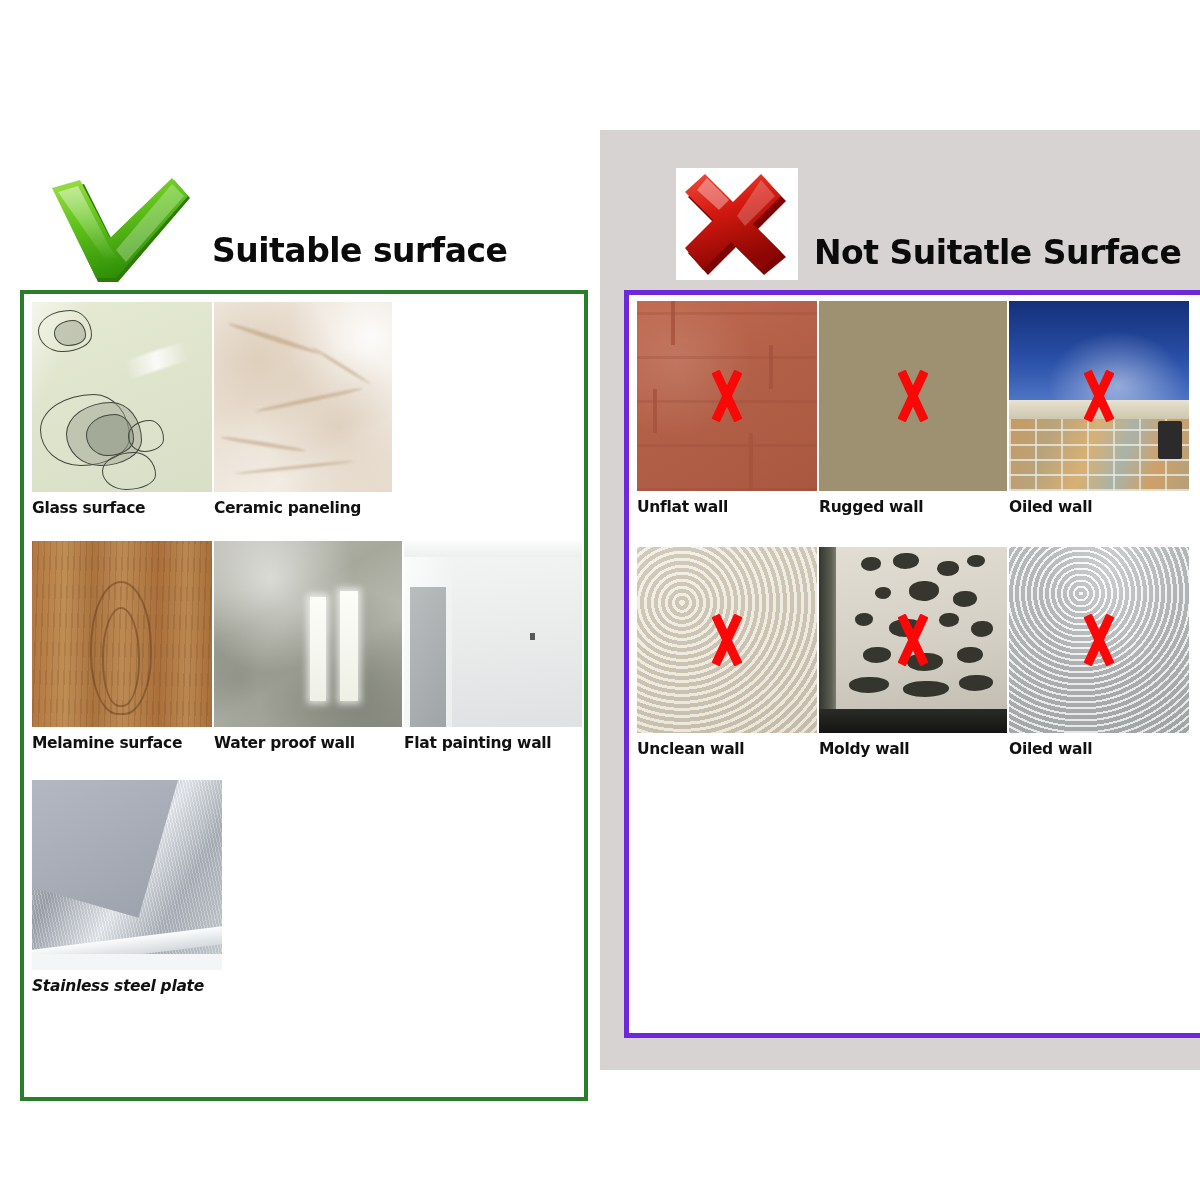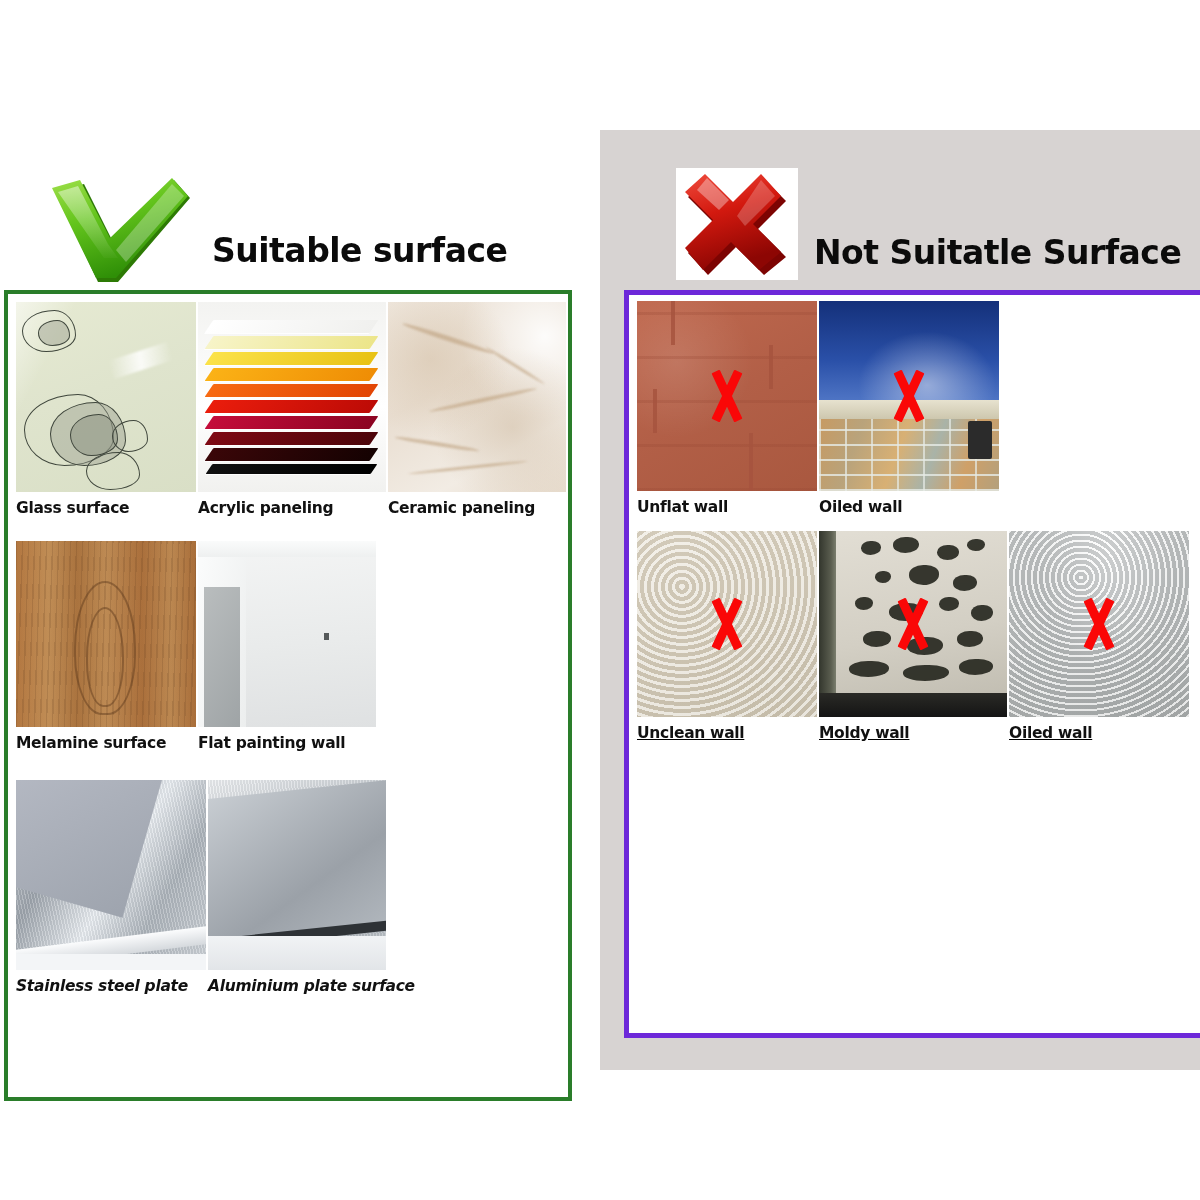--- a/index.html
+++ b/index.html
@@ -40,21 +40,21 @@
     white-space:nowrap;
     margin-left:14px;
     transform:scaleX(0.97);
     transform-origin:left center;
   }
   #suitable-header .panel-title{font-size:34px;margin-left:16px;margin-top:36px;}
   #notsuitable-header .panel-title{font-size:34px;margin-left:16px;margin-top:56px;}
 
   
   .grid-box{position:absolute;box-sizing:border-box;background:#ffffff;}
-  #suitable-box{left:4px;top:290px;width:568px;height:811px;border:4px solid #2a7d2a;}
+  #suitable-box{left:20px;top:290px;width:568px;height:811px;border:4px solid #2a7d2a;}
   #notsuitable-box{left:624px;top:290px;width:684px;height:748px;border:5px solid #6d28d9;}
 
   .grid-rows{position:relative;width:100%;height:100%;}
 
   .tile-row{position:absolute;left:8px;display:flex;}
   .tile-cell{position:relative;}
   .tile-img{position:relative;overflow:hidden;display:block;}
   .tile-label{
     font-family:"DejaVu Sans","Liberation Sans",sans-serif;
     font-weight:bold;font-size:15.5px;color:#111111;
@@ -257,35 +257,20 @@
             <div class="petal" style="left:22px;top:18px;width:30px;height:24px;background:rgba(150,156,140,.45);"></div>
             <div class="petal" style="left:8px;top:92px;width:88px;height:70px;"></div>
             <div class="petal" style="left:34px;top:100px;width:74px;height:62px;background:rgba(150,156,140,.42);"></div>
             <div class="petal" style="left:54px;top:112px;width:46px;height:40px;background:rgba(138,144,128,.5);"></div>
             <div class="petal" style="left:70px;top:150px;width:52px;height:36px;"></div>
             <div class="petal" style="left:96px;top:118px;width:34px;height:30px;"></div>
           </div>
           <div class="tile-label">Glass surface</div>
         </div>
 
-        <div class="tile-cell" style="width:190px;">
-          <div class="tile-img tex-acrylic" style="width:188px;height:190px;">
-            <div class="sheet" style="top:18px;background:linear-gradient(90deg,#ffffff,#f0f0ee);"></div>
-            <div class="sheet" style="top:34px;background:linear-gradient(90deg,#f7f4c8,#ece58a);"></div>
-            <div class="sheet" style="top:50px;background:linear-gradient(90deg,#fbe249,#e8c215);"></div>
-            <div class="sheet" style="top:66px;background:linear-gradient(90deg,#fbb216,#ef8d05);"></div>
-            <div class="sheet" style="top:82px;background:linear-gradient(90deg,#f76a12,#e24504);"></div>
-            <div class="sheet" style="top:98px;background:linear-gradient(90deg,#ea1d0c,#bd0b06);"></div>
-            <div class="sheet" style="top:114px;background:linear-gradient(90deg,#c40c3a,#8c0422);"></div>
-            <div class="sheet" style="top:130px;background:linear-gradient(90deg,#7e0a14,#4c0409);"></div>
-            <div class="sheet" style="top:146px;background:linear-gradient(90deg,#3a0608,#150202);"></div>
-            <div class="sheet" style="top:162px;height:10px;background:linear-gradient(90deg,#101010,#000000);"></div>
-          </div>
-          <div class="tile-label">Acrylic paneling</div>
-        </div>
 
         <div class="tile-cell" style="width:182px;">
           <div class="tile-img tex-ceramic" style="width:178px;height:190px;">
             <div class="vein" style="left:12px;top:34px;width:96px;height:5px;transform:rotate(18deg);"></div>
             <div class="vein" style="left:40px;top:96px;width:110px;height:4px;transform:rotate(-12deg);"></div>
             <div class="vein" style="left:6px;top:140px;width:86px;height:4px;transform:rotate(9deg);"></div>
             <div class="vein" style="left:92px;top:62px;width:70px;height:3px;transform:rotate(32deg);"></div>
             <div class="vein" style="left:20px;top:164px;width:120px;height:3px;transform:rotate(-6deg);"></div>
           </div>
           <div class="tile-label">Ceramic paneling</div>
@@ -295,20 +280,27 @@
       <div class="tile-row" style="top:247px;">
 
         <div class="tile-cell" style="width:182px;">
           <div class="tile-img tex-wood" style="width:180px;height:186px;">
             <div class="knot" style="left:58px;top:40px;width:58px;height:130px;"></div>
             <div class="knot" style="left:70px;top:66px;width:34px;height:96px;"></div>
           </div>
           <div class="tile-label">Melamine surface</div>
         </div>
 
+        <div class="tile-cell" style="width:190px;">
+          <div class="tile-img tex-waterproof" style="width:188px;height:186px;">
+            <div class="win" style="left:96px;top:56px;width:16px;height:104px;"></div>
+            <div class="win" style="left:126px;top:50px;width:18px;height:110px;"></div>
+          </div>
+          <div class="tile-label">Water proof wall</div>
+        </div>
 
         <div class="tile-cell" style="width:182px;">
           <div class="tile-img tex-flatwall" style="width:178px;height:186px;">
             <div style="position:absolute;left:0;top:10px;width:48px;height:176px;background:linear-gradient(100deg,#fbfcfc,#eceeee);"></div>
             <div style="position:absolute;left:6px;top:46px;width:36px;height:140px;background:linear-gradient(120deg,#b9bdbe,#9fa4a6);"></div>
             <div style="position:absolute;left:0;top:0;width:178px;height:16px;background:linear-gradient(180deg,#fafbfb,#eef0f0);"></div>
             <div style="position:absolute;left:126px;top:92px;width:5px;height:7px;background:#55595a;"></div>
           </div>
           <div class="tile-label">Flat painting wall</div>
         </div>
@@ -318,28 +310,20 @@
 
         <div class="tile-cell" style="width:192px;">
           <div class="tile-img tex-steel" style="width:190px;height:190px;">
             <div style="position:absolute;left:-20px;top:-30px;width:150px;height:150px;background:linear-gradient(135deg,#b8bcc6,#9ea4ae);transform:rotate(16deg);"></div>
             <div style="position:absolute;left:0;bottom:14px;width:100%;height:18px;background:linear-gradient(180deg,#fbfcfd,#d5d9dd);transform:skewY(-7deg);"></div>
             <div style="position:absolute;left:0;bottom:0;width:100%;height:16px;background:#f3f5f7;"></div>
           </div>
           <div class="tile-label">Stainless steel plate</div>
         </div>
 
-        <div class="tile-cell" style="width:182px;">
-          <div class="tile-img tex-alu" style="width:178px;height:190px;">
-            <div style="position:absolute;left:-30px;top:10px;width:240px;height:150px;background:linear-gradient(150deg,#cdd2d7,#9ba1a8 60%,#b7bdc3);transform:rotate(-6deg);"></div>
-            <div style="position:absolute;left:-30px;top:150px;width:240px;height:10px;background:#2e3236;transform:rotate(-6deg);"></div>
-            <div style="position:absolute;left:0;bottom:0;width:100%;height:34px;background:linear-gradient(180deg,#f1f3f5,#e2e5e8);"></div>
-          </div>
-          <div class="tile-label">Aluminium plate surface</div>
-        </div>
       </div>
 
     </div>
   </div>
 </div>
 
 <div class="panel" id="notsuitable-panel"></div>
 
 <div class="panel-header" id="notsuitable-header">
   <div class="badge x-badge">
@@ -374,37 +358,46 @@
           <div class="brick-seam" style="left:16px;top:88px;height:44px;"></div>
           <div class="brick-seam" style="left:112px;top:132px;height:58px;"></div>
           <div class="x-mark">
               <span class="a"></span>
               <span class="b"></span>
             </div>
         </div>
         <div class="tile-label">Unflat wall</div>
       </div>
 
+      <div class="tile-cell" style="width:190px;">
+        <div class="tile-img tex-rugged" style="width:188px;height:190px;">
+          <div class="x-mark">
+              <span class="a"></span>
+              <span class="b"></span>
+            </div>
+        </div>
+        <div class="tile-label">Rugged wall</div>
+      </div>
 
       <div class="tile-cell" style="width:182px;">
         <div class="tile-img tex-oiled1" style="width:180px;height:190px;">
           <div class="sky"></div>
             <div class="band"></div>
             <div class="bricks"></div>
             <div class="socket"></div>
           <div class="x-mark">
               <span class="a"></span>
               <span class="b"></span>
             </div>
         </div>
         <div class="tile-label">Oiled wall</div>
       </div>
     </div>
 
-    <div class="tile-row" style="top:236px;text-decoration:underline;">
+    <div class="tile-row" style="top:252px;">
 
       <div class="tile-cell" style="width:182px;">
         <div class="tile-img tex-unclean" style="width:180px;height:186px;">
           <div class="x-mark">
               <span class="a"></span>
               <span class="b"></span>
             </div>
         </div>
         <div class="tile-label">Unclean wall</div>
       </div>

